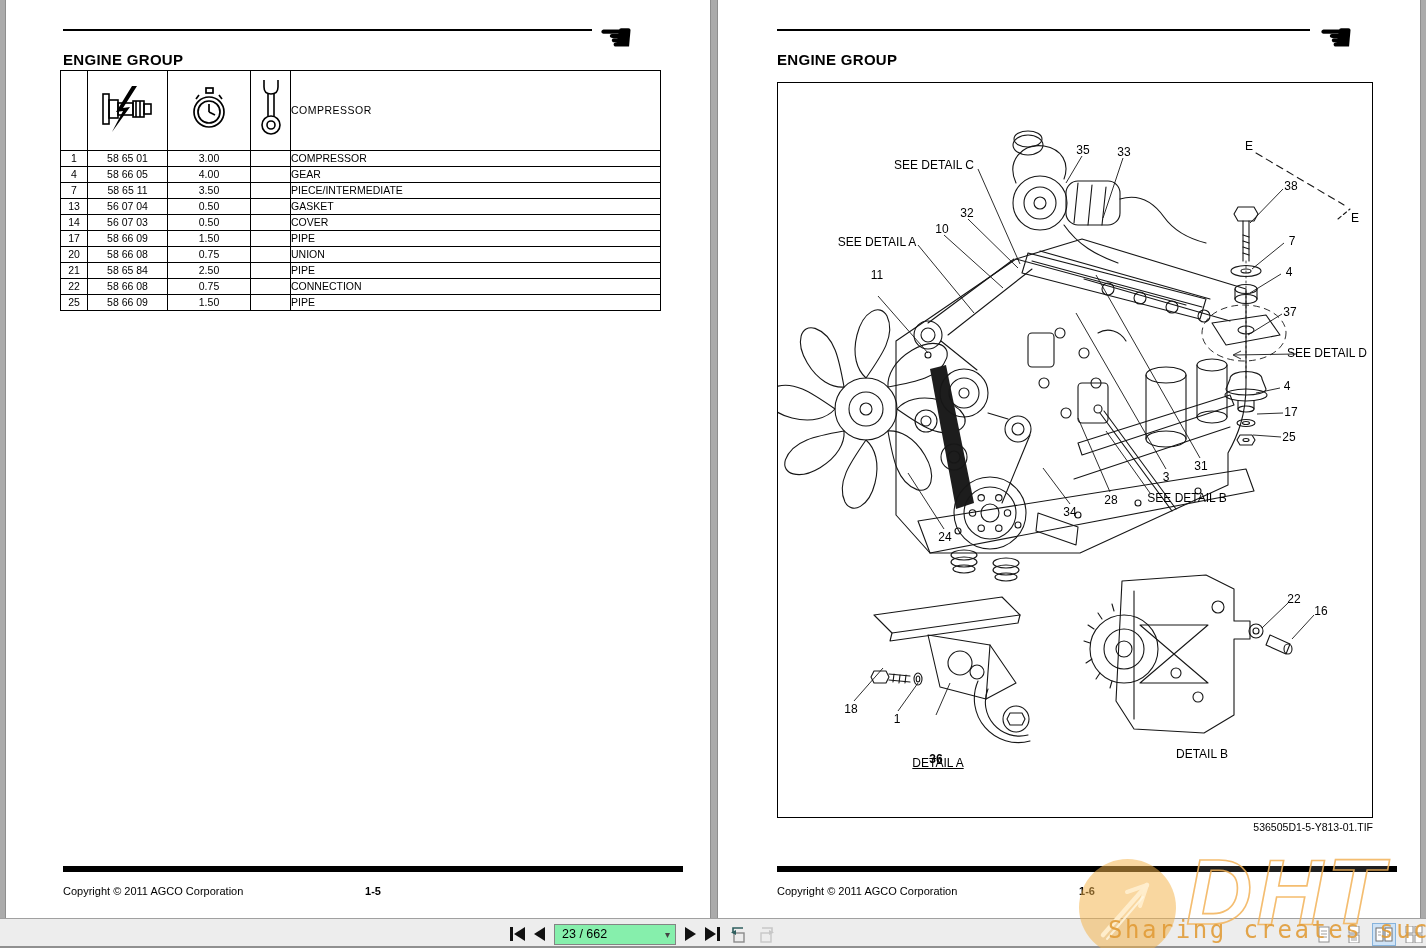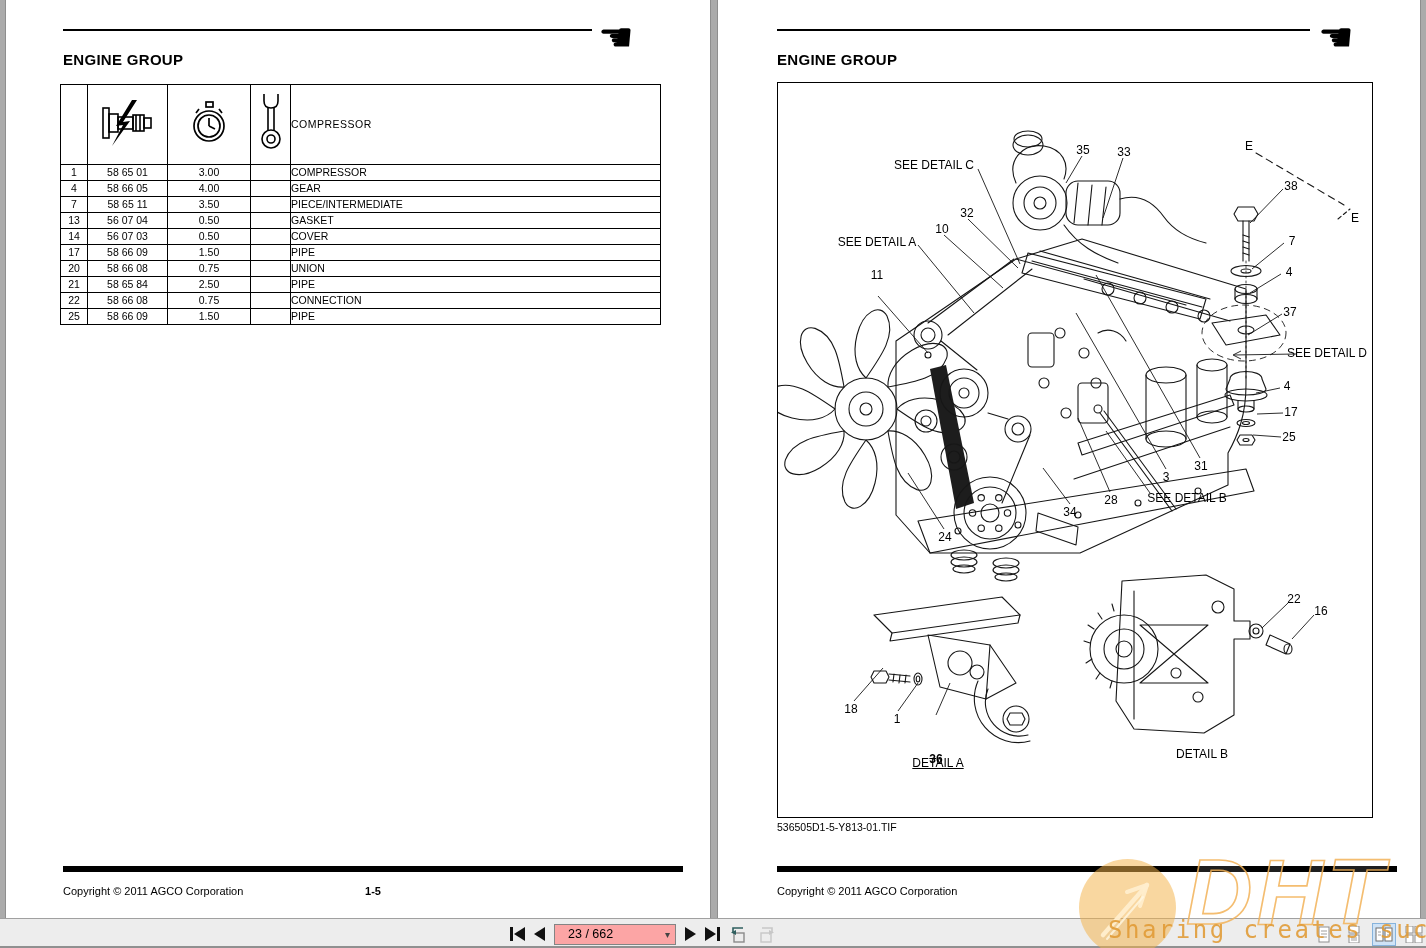--- a/index.html
+++ b/index.html
@@ -8,51 +8,51 @@
   .pages{position:absolute;left:0;top:0;width:1426px;height:918px;background:#ababab;}
   .page{position:absolute;top:0;height:918px;background:#fff;box-shadow:0 0 0 1px #8e8e8e;}
   .page-left{left:6px;width:704px;}
   .page-right{left:718px;width:702px;}
 
   .rule{position:absolute;height:2px;background:#000;}
   .pgtitle{position:absolute;font-size:15px;font-weight:bold;letter-spacing:.3px;margin-top:8px;}
   .logo{position:absolute;font-size:40px;line-height:40px;color:#000;}
 
   
-  table.ptable{position:absolute;left:54px;top:84px;border-collapse:collapse;table-layout:fixed;width:600px;padding-left:12px;}
+  table.ptable{position:absolute;left:54px;top:70px;border-collapse:collapse;table-layout:fixed;width:600px;padding-left:12px;}
   table.ptable td{border:1.5px solid #000;padding:0;font-size:10.5px;vertical-align:middle;
                   height:15px;line-height:15px;overflow:hidden;white-space:nowrap;}
   table.ptable tr.hdr td{height:79px;}
   td.c{text-align:center;}
   td.d{text-align:left;padding-left:9px;}
   .hdr-title{font-size:16px;letter-spacing:.5px;padding-left:14px;}
   .icncell{text-align:center;}
 
   
   .fbar{position:absolute;height:6px;background:#000;}
   .copyright{position:absolute;font-size:11px;}
   .pgnum{position:absolute;font-size:11px;font-weight:bold;text-align:center;}
 
   
   .dbox{position:absolute;left:59px;top:82px;width:596px;height:736px;border:1.5px solid #000;box-sizing:border-box;}
   .dbox svg.draw{position:absolute;left:0;top:0;}
   .co{position:absolute;transform:translate(-50%,-50%);font-size:12px;white-space:nowrap;}
-  .filename{position:absolute;font-size:10.5px;}
+  .filename{position:absolute;font-size:10.5px;text-align:right;}
 
   
   .toolbar{position:absolute;left:0;top:918px;width:1426px;height:30px;background:#ededed;
            border-top:1px solid #a0a0a0;box-sizing:border-box;}
   .toolbar:after{content:"";position:absolute;left:0;bottom:0;width:100%;height:2px;background:#909090;}
   .navgrp{position:absolute;left:510px;top:3px;display:flex;align-items:center;gap:9px;height:24px;}
   .tri-l{width:0;height:0;border-top:7px solid transparent;border-bottom:7px solid transparent;border-right:11px solid #111;}
   .tri-r{width:0;height:0;border-top:7px solid transparent;border-bottom:7px solid transparent;border-left:11px solid #111;}
   .bar{width:3px;height:14px;background:#111;}
   .navbtn{display:flex;align-items:center;gap:1px;cursor:default;}
-  .combo{width:122px;height:21px;background:#fca5a5;border:1px solid #848484;display:flex;align-items:center;
-         font-size:12.5px;padding-left:13px;box-sizing:border-box;}
+  .combo{width:122px;height:21px;background:#86efac;border:1px solid #848484;display:flex;align-items:center;
+         font-size:12.5px;padding-left:7px;box-sizing:border-box;}
   .combo .caret{margin-left:auto;padding-right:5px;font-size:10px;color:#444;}
   .viewbtn{width:19px;height:19px;}
   .layoutgrp{position:absolute;left:1312px;top:4px;display:flex;gap:6px;}
   .lbtn{width:22px;height:21px;display:flex;align-items:center;justify-content:center;border:1px solid transparent;}
   .lbtn.sel{background:#cfe3f6;border:1px solid #86b3dc;}
 
   
   .wm{position:absolute;left:0;top:3px;width:1426px;height:948px;pointer-events:none;z-index:50;}
   .wm-circle{position:absolute;left:1079px;top:856px;width:97px;height:97px;border-radius:50%;
              background:rgba(244,178,72,.52);}
@@ -414,20 +414,21 @@
       <span class="co" style="left:160px;top:680px;text-decoration:underline;">DETAIL A</span>
       <span class="co" style="left:516px;top:516px;">22</span>
       <span class="co" style="left:543px;top:528px;">16</span>
       <span class="co" style="left:424px;top:671px;">DETAIL B</span>
     </div>
 
     <div class="filename" style="left:59px;top:821px;width:596px;">536505D1-5-Y813-01.TIF</div>
 
     <div class="fbar" style="left:59px;top:866px;width:620px;"></div>
     <div class="copyright" style="left:59px;top:885px;">Copyright © 2011 AGCO Corporation</div>
+    <div class="pgnum" style="left:59px;top:885px;width:620px;">1-6</div>
   </div>
 </div>
 
 <div class="toolbar">
   <div class="navgrp">
     <span class="navbtn">
         <span class="bar"></span>
         <span class="tri-l"></span>
       </span>
     <span class="navbtn">

